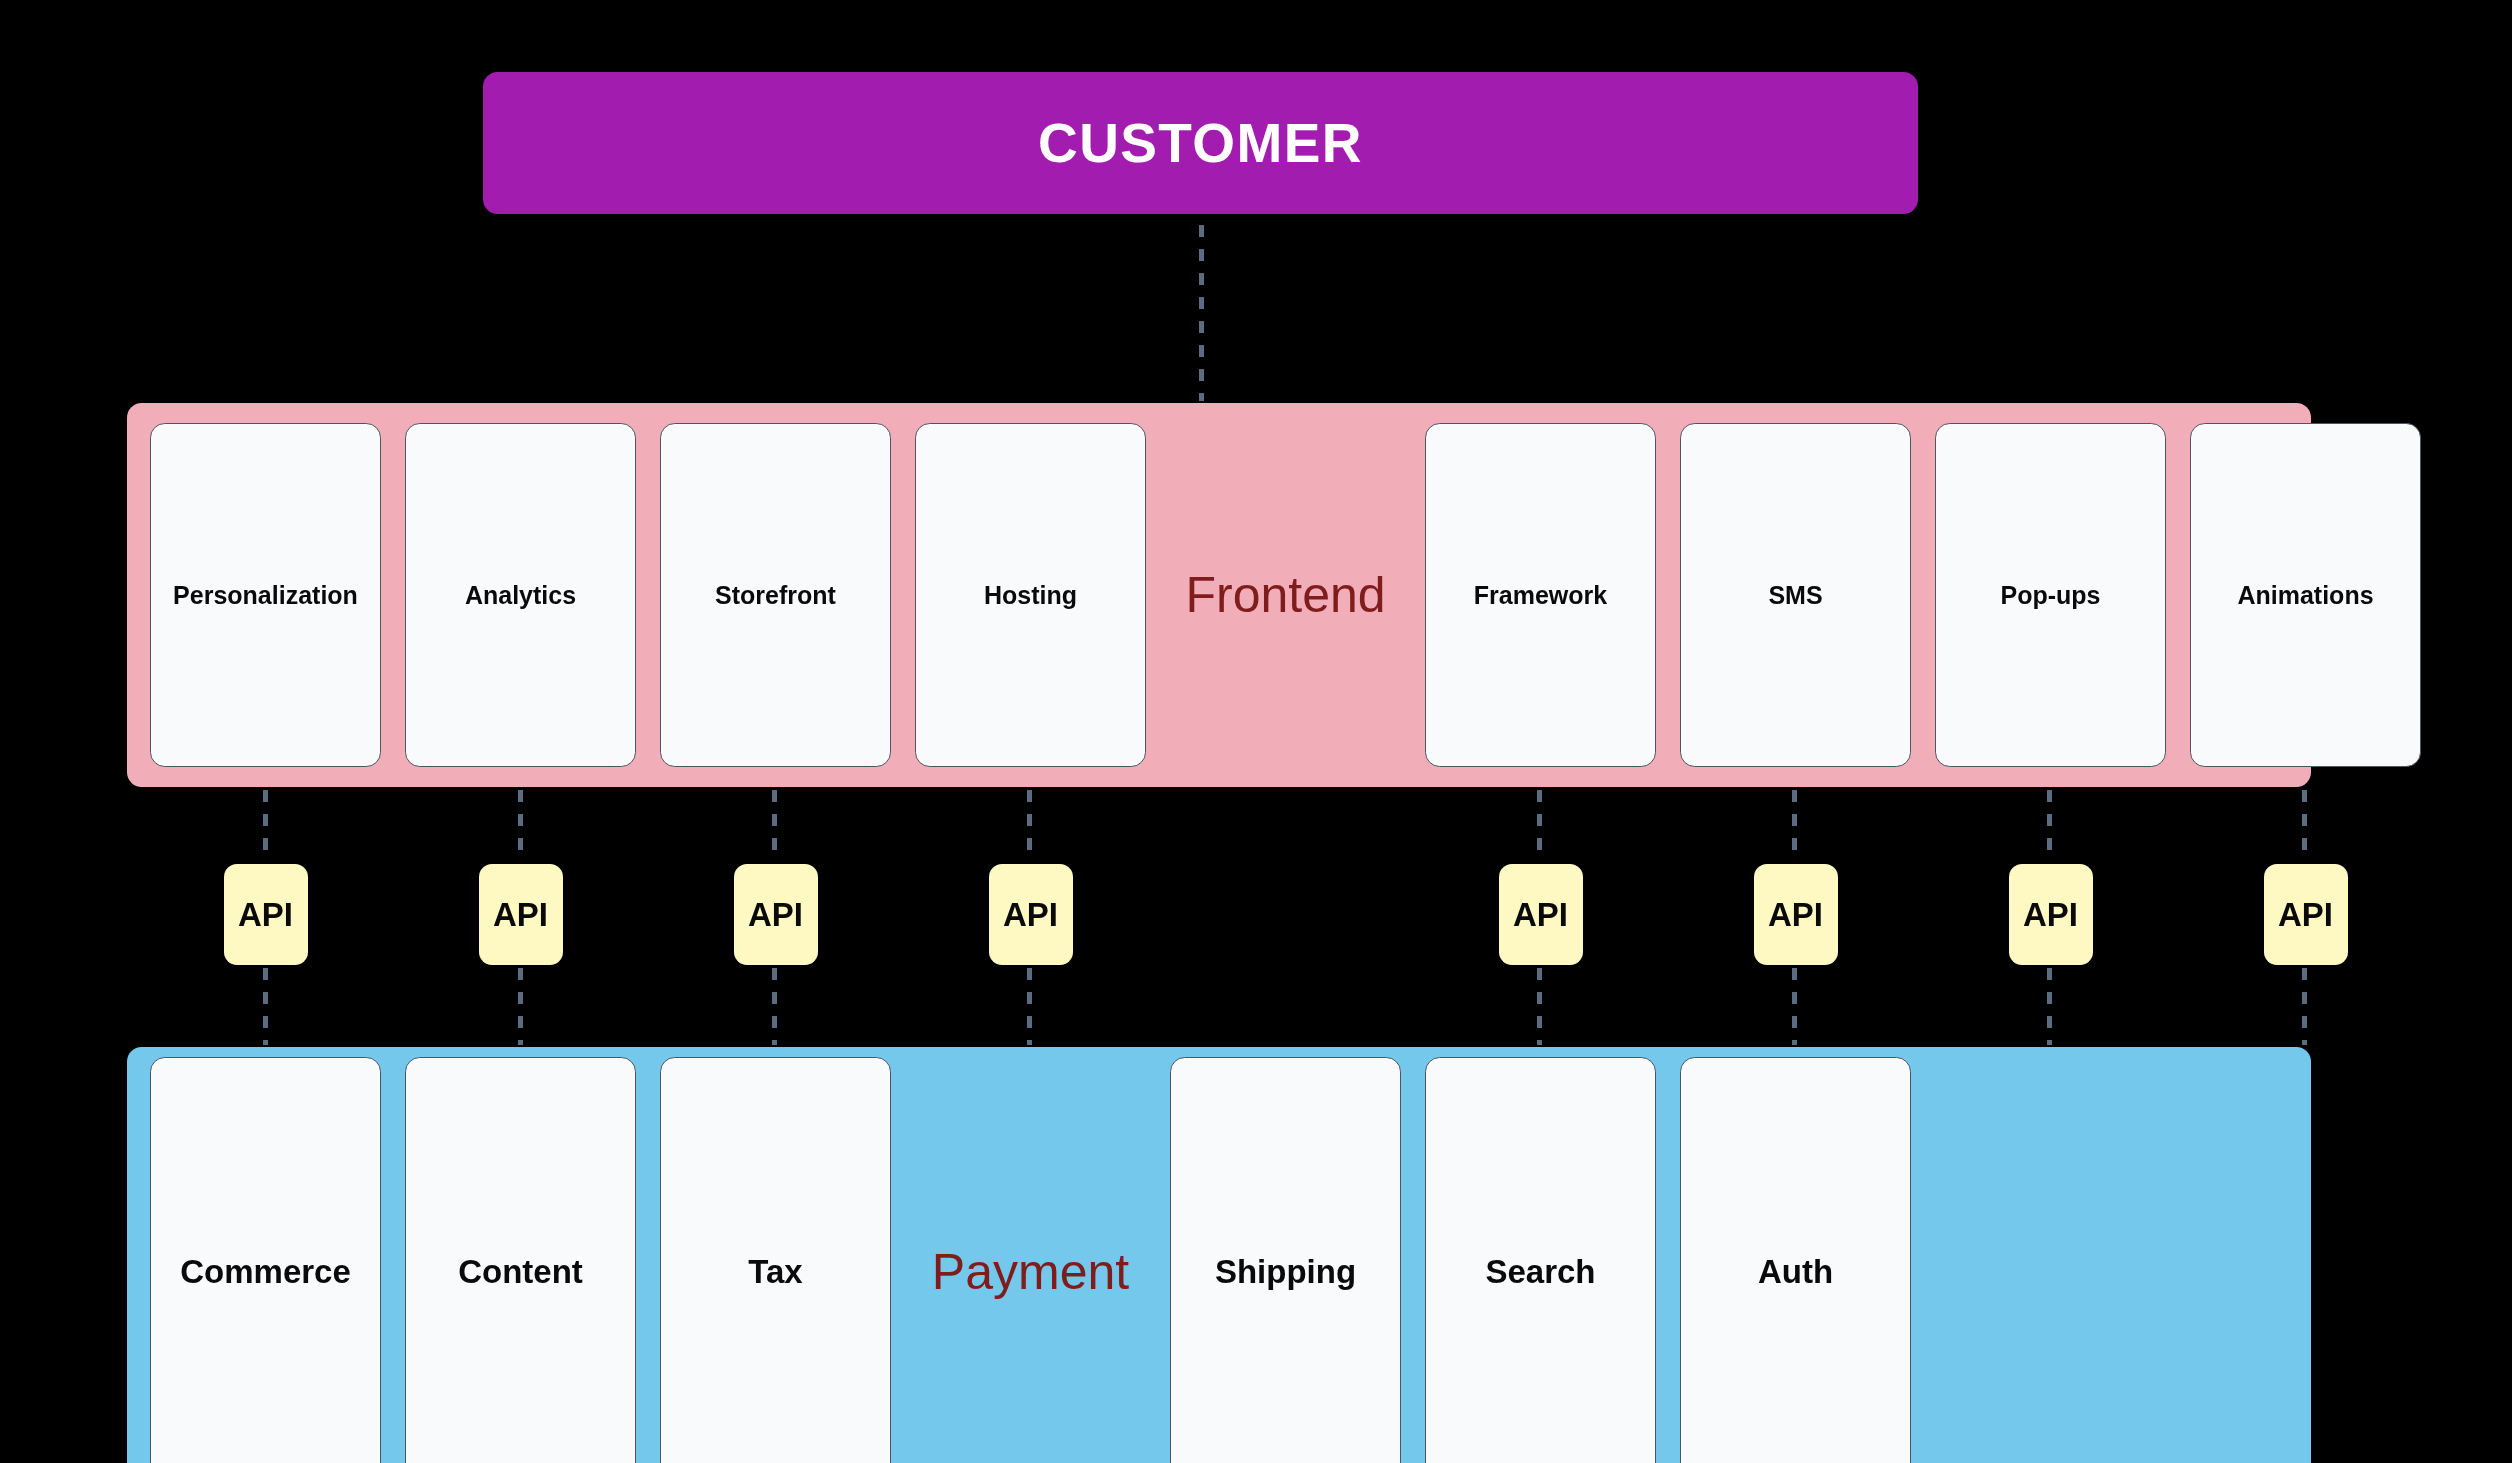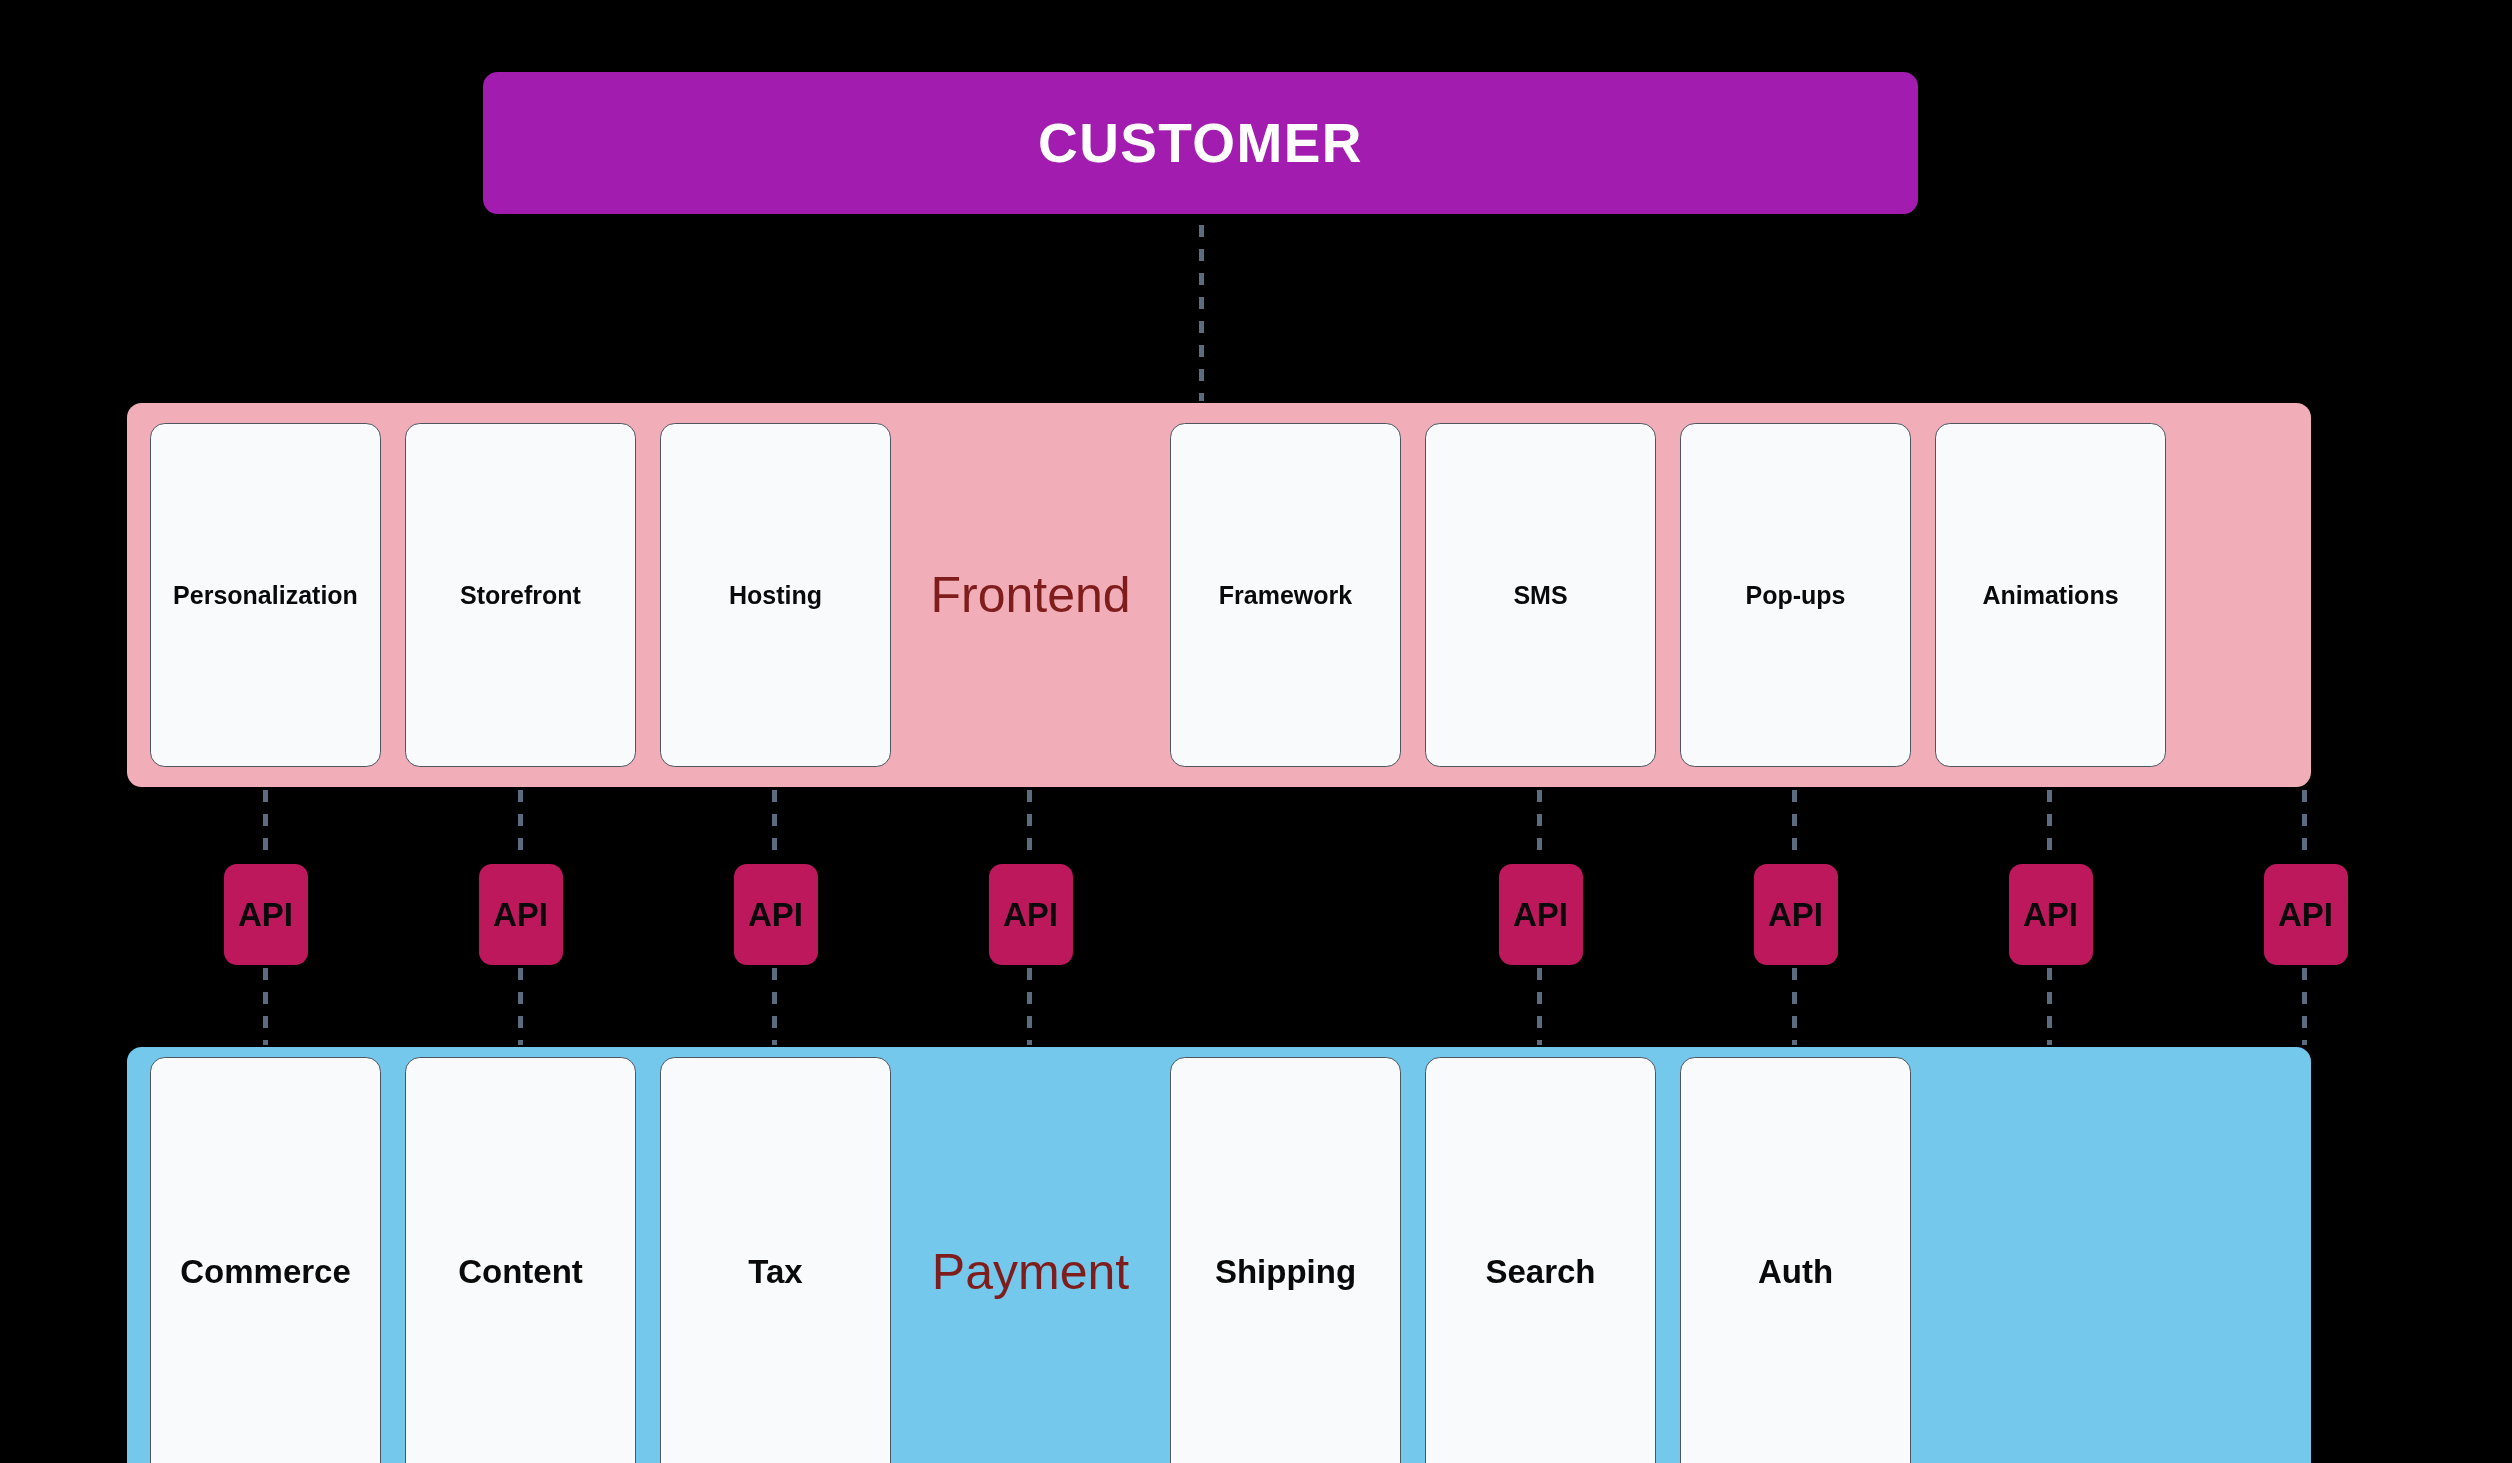--- a/index.html
+++ b/index.html
@@ -136,21 +136,21 @@
     flex: 0 0 255px;
     height: 101px;
     display: flex;
     align-items: center;
     justify-content: center;
   }
   .api-slot.empty { visibility: hidden; }
   .api-box {
     width: 84px;
     height: 101px;
-    background: #be185d;
+    background: #fef9c3;
     border-radius: 13px;
     display: flex;
     align-items: center;
     justify-content: center;
   }
   .api-label {
     color: #0a0a0a;
     font-size: 33px;
     font-weight: bold;
     line-height: 1;
@@ -168,20 +168,25 @@
   <div class="customer-box">
     <span class="customer-label">CUSTOMER</span>
   </div>
 
   <div class="vconn customer-conn"></div>
 
   <div class="band band-frontend" id="frontend-band">
       <div class="slot">
         <div class="card">
           <span class="card-label">Personalization</span>
+        </div>
+      </div>
+      <div class="slot">
+        <div class="card">
+          <span class="card-label">Analytics</span>
         </div>
       </div>
       <div class="slot">
         <div class="card">
           <span class="card-label">Storefront</span>
         </div>
       </div>
       <div class="slot">
         <div class="card">
           <span class="card-label">Hosting</span>

